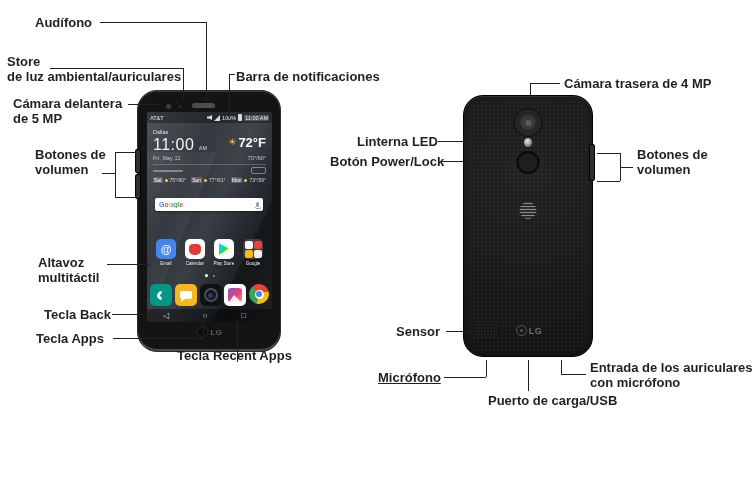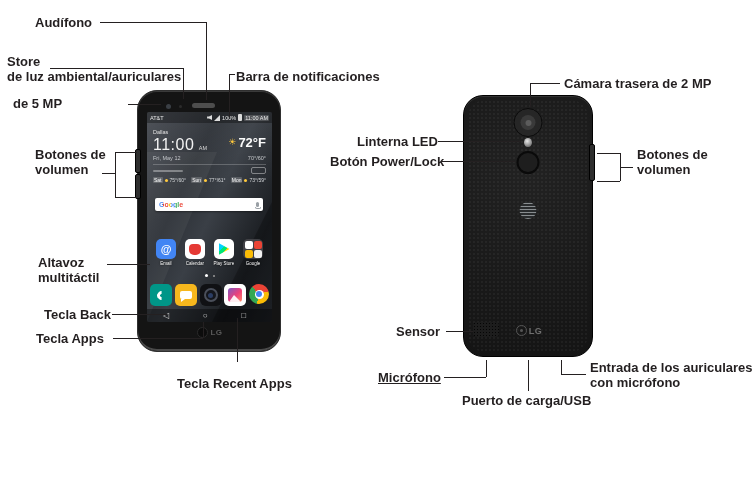--- a/index.html
+++ b/index.html
@@ -300,43 +300,44 @@
   <div class="vl" style="left:528px;top:360px;height:31px;"></div>
   <div class="vl" style="left:561px;top:360px;height:14px;"></div>
   <div class="hl" style="left:561px;top:374px;width:25px;"></div>
 
   <div class="lbl" style="left:35px;top:15px;">Audífono</div>
   <div class="lbl" style="left:7px;top:54px;">
     <div>Store</div>
     <div>de luz ambiental/auriculares</div>
   </div>
   <div class="lbl" style="left:13px;top:96px;">
+    <div>Cámara delantera</div>
     <div>de 5 MP</div>
   </div>
   <div class="lbl" style="left:236px;top:69px;">Barra de notificaciones</div>
   <div class="lbl" style="left:35px;top:147px;">
     <div>Botones de</div>
     <div>volumen</div>
   </div>
   <div class="lbl" style="left:38px;top:255px;">
     <div>Altavoz</div>
     <div>multitáctil</div>
   </div>
   <div class="lbl" style="left:44px;top:307px;">Tecla Back</div>
   <div class="lbl" style="left:36px;top:331px;">Tecla Apps</div>
-  <div class="lbl" style="left:177px;top:376px;">Tecla Recent Apps</div>
-
-  <div class="lbl" style="left:564px;top:76px;">Cámara trasera de 2 MP</div>
+  <div class="lbl" style="left:177px;top:348px;">Tecla Recent Apps</div>
+
+  <div class="lbl" style="left:564px;top:76px;">Cámara trasera de 4 MP</div>
   <div class="lbl" style="left:357px;top:134px;">Linterna LED</div>
   <div class="lbl" style="left:330px;top:154px;">Botón Power/Lock</div>
   <div class="lbl" style="left:637px;top:147px;">
     <div>Botones de</div>
     <div>volumen</div>
   </div>
   <div class="lbl" style="left:396px;top:324px;">Sensor</div>
   <div class="lbl" style="left:378px;top:370px;text-decoration:underline;">Micrófono</div>
   <div class="lbl" style="left:590px;top:360px;">
     <div>Entrada de los auriculares</div>
     <div>con micrófono</div>
   </div>
-  <div class="lbl" style="left:462px;top:393px;">Puerto de carga/USB</div>
+  <div class="lbl" style="left:488px;top:393px;">Puerto de carga/USB</div>
 
 </div>
 
 </body></html>

